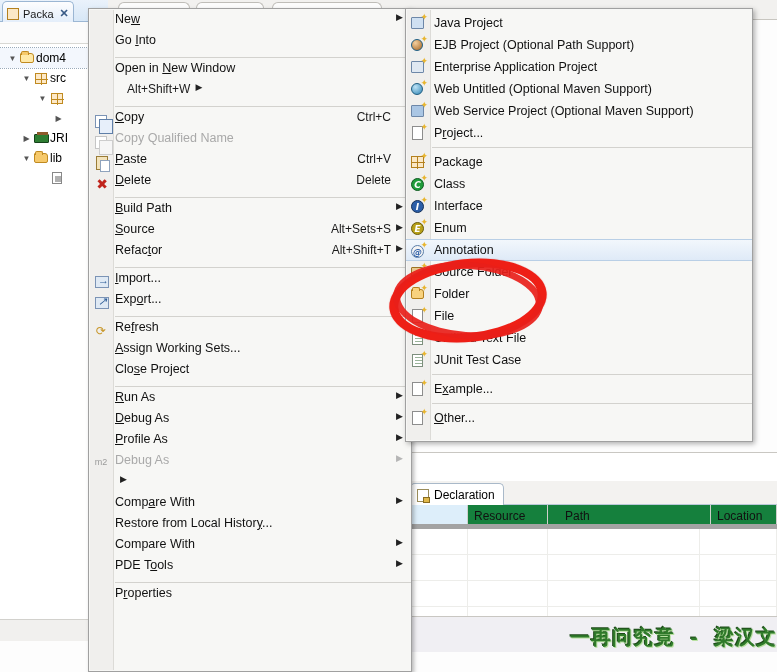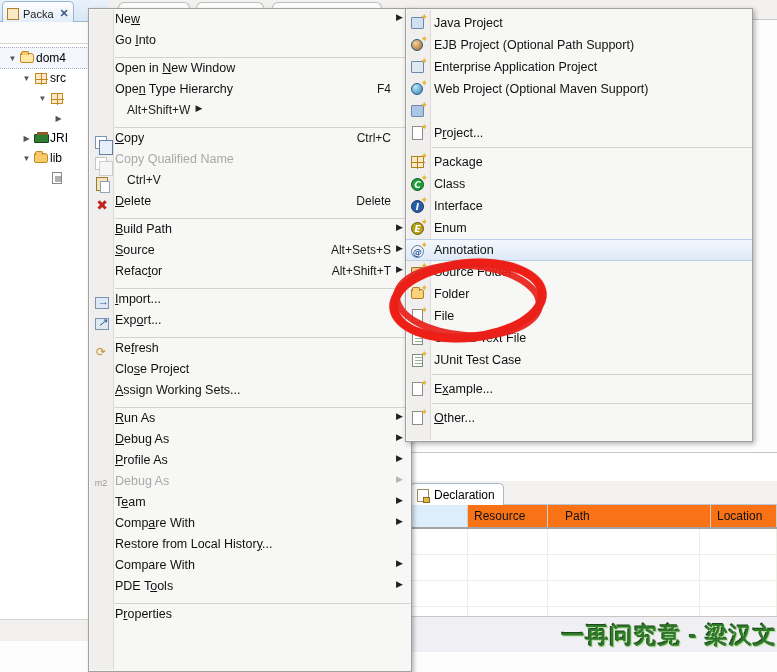--- a/index.html
+++ b/index.html
@@ -117,36 +117,36 @@
     border: 1px solid #a9b9c9; border-bottom: none;
     border-radius: 5px 5px 0 0;
     font-size: 12px; color: #000;
   }
   .decl-tab-stub {
     position:absolute; left:0px; top:6px; width:7px; height:18px;
     background:#fff; border-right:1px solid #a9b9c9;
   }
   .decl-table { position:absolute; left:0; top:52px; right:0; bottom:36px; background:#fff; }
   .decl-head {
-    display:flex; height:24px; border-bottom:2px solid #a3a3a3;
-    background:#f97316;
+    display:flex; height:24px; border-bottom:5px solid #a3a3a3;
+    background:#15803d;
   }
   .dh-cell { border-right:1px solid #cfcfcb; padding:4px 6px; font-size:12px; color:#111; }
   .dh-cell.first { background:#ddeefa; }
   .decl-body-row { display:flex; height:26px; border-bottom:1px solid #ededea; }
   .db-cell { border-right:1px solid #ededea; }
   .decl-bottom-bar {
     position:absolute; left:0; bottom:0; right:0; height:36px;
     background:#f0eff3; border-top:1px solid #c9c7c2;
   }
 
   .watermark {
     position: absolute; right: 0px; bottom: 21px;
-    font-family: Liberation Sans, sans-serif;
-    font-size: 23px; font-weight: bold;
+    font-family: Liberation Mono, monospace;
+    font-size: 20px; font-weight: bold;
     color: #2f7a2a;
     text-shadow: 1px 1px 0 #b8e0a0, -1px -1px 0 #1c4a18;
     letter-spacing: 1px;
     white-space: nowrap;
     z-index: 60;
     margin-top: 28px;
   }
 
   
   .ctxmenu {
@@ -415,25 +415,20 @@
       <span class="label">Go <span class="u">I</span>nto</span>
       <span class="arrow"></span>
     </div>
     <div class="sep"></div>
 
     <div class="mi">
       <span class="label">Open in <span class="u">N</span>ew Window</span>
       <span class="arrow"></span>
     </div>
     <div class="mi">
-      <span class="label">Ope<span class="u">n</span> Type Hierarchy</span>
-      <span class="accel">F4</span>
-      <span class="arrow"></span>
-    </div>
-    <div class="mi">
       <span class="accel">Alt+Shift+W</span>
       <span class="arrow">▶</span>
     </div>
     <div class="sep"></div>
 
     <div class="mi">
       <span class="ico">
           <i class="ic-copy"></i>
         </span>
       <span class="label"><span class="u">C</span>opy</span>
@@ -444,20 +439,21 @@
       <span class="ico">
           <i class="ic-copy dim"></i>
         </span>
       <span class="label">Copy Qualified Name</span>
       <span class="arrow"></span>
     </div>
     <div class="mi">
       <span class="ico">
           <i class="ic-paste"></i>
         </span>
+      <span class="label"><span class="u">P</span>aste</span>
       <span class="accel">Ctrl+V</span>
       <span class="arrow"></span>
     </div>
     <div class="mi">
       <span class="ico">
           <i class="ic-del">✖</i>
         </span>
       <span class="label"><span class="u">D</span>elete</span>
       <span class="accel">Delete</span>
       <span class="arrow"></span>
@@ -498,25 +494,25 @@
 
     <div class="mi">
       <span class="ico">
           <i class="ic-ref">⟳</i>
         </span>
       <span class="label">Re<span class="u">f</span>resh</span>
       <span class="accel"></span>
       <span class="arrow"></span>
     </div>
     <div class="mi">
+      <span class="label"><span class="u">A</span>ssign Working Sets...</span>
+      <span class="arrow"></span>
+    </div>
+    <div class="mi">
       <span class="label">Clo<span class="u">s</span>e Project</span>
-      <span class="arrow"></span>
-    </div>
-    <div class="mi">
-      <span class="label"><span class="u">A</span>ssign Working Sets...</span>
       <span class="arrow"></span>
     </div>
     <div class="sep"></div>
 
     <div class="mi">
       <span class="label"><span class="u">R</span>un As</span>
       <span class="arrow">▶</span>
     </div>
     <div class="mi">
       <span class="label"><span class="u">D</span>ebug As</span>
@@ -525,21 +521,20 @@
     <div class="mi">
       <span class="label"><span class="u">P</span>rofile As</span>
       <span class="arrow">▶</span>
     </div>
     <div class="mi disabled">
       <span class="m2-tag">m2</span>
       <span class="label">Debug As</span>
       <span class="arrow" style="color:#b5b5b5;">▶</span>
     </div>
     <div class="mi">
-      <span class="label">T<span class="u">e</span>am</span>
       <span class="arrow">▶</span>
     </div>
     <div class="mi">
       <span class="label">Comp<span class="u">a</span>re With</span>
       <span class="arrow">▶</span>
     </div>
     <div class="mi">
       <span class="label">Restore from Local Histor<span class="u">y</span>...</span>
       <span class="arrow"></span>
     </div>
@@ -582,27 +577,28 @@
           <i class="g-proj" style="background:#dfe8f2;"></i>
           <i class="g-star">✦</i>
         </span>
       <span>Enterprise Application Project</span>
     </div>
     <div class="smi">
       <span class="sico">
           <i class="g-ball"></i>
           <i class="g-star">✦</i>
         </span>
-      <span>Web Project (Optional Maven Support)</span>
+      <span>Web Untitled (Optional Maven Support)</span>
     </div>
     <div class="smi">
       <span class="sico">
           <i class="g-proj" style="background:#aac6e4;"></i>
           <i class="g-star">✦</i>
         </span>
+      <span>Web Service Project (Optional Maven Support)</span>
     </div>
     <div class="smi">
       <span class="sico">
           <i class="g-page"></i>
           <i class="g-star">✦</i>
         </span>
       <span>P<span class="u">r</span>oject...</span>
     </div>
 
     <div class="sub-sep"></div>

